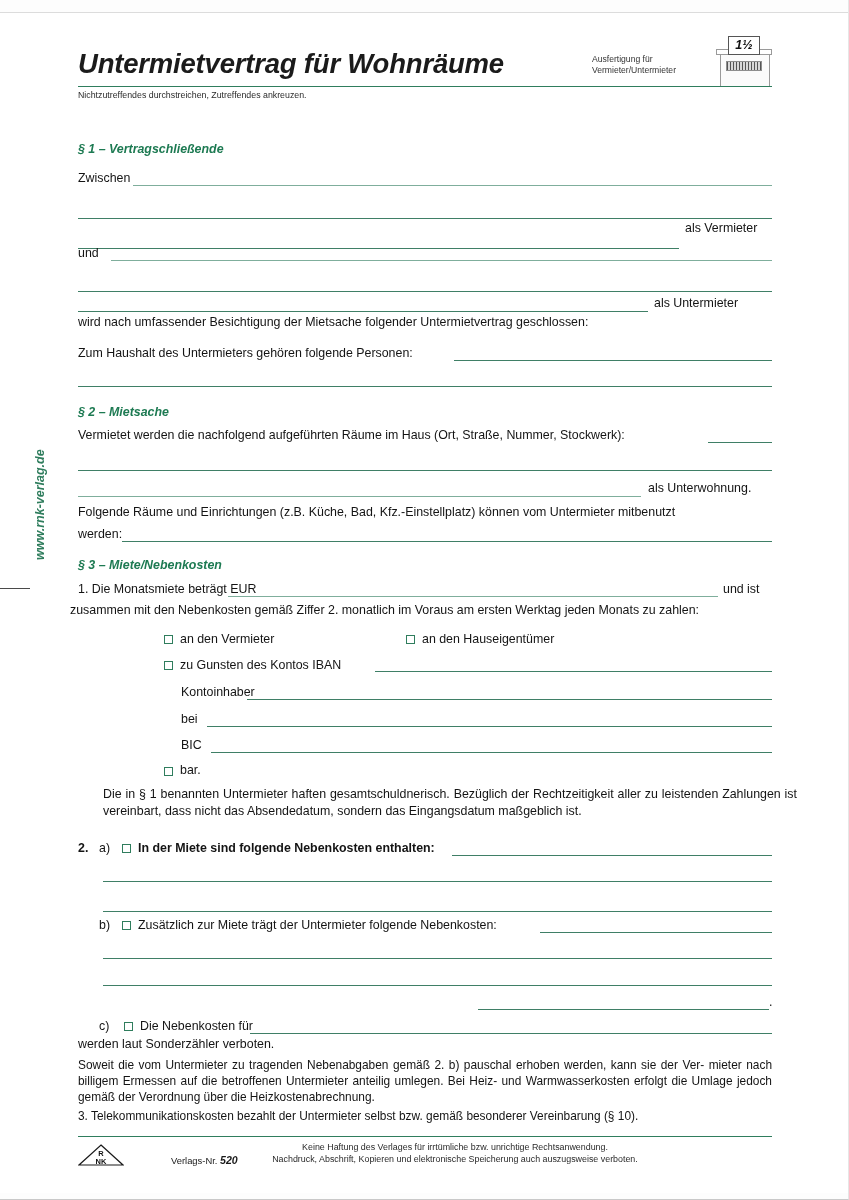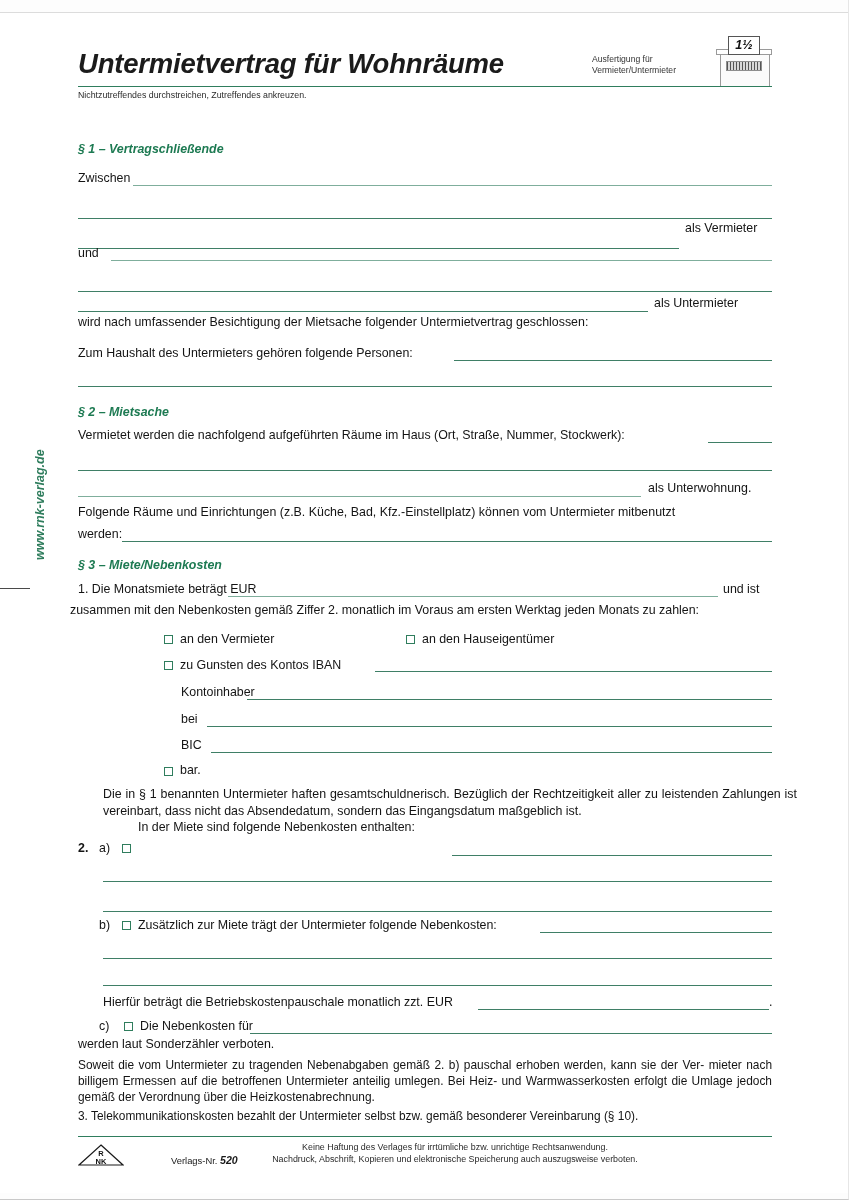--- a/index.html
+++ b/index.html
@@ -327,33 +327,32 @@
   <div class="rule" style="left:211px; top:752px; width:561px;"></div>
 
   <div class="cbx" style="left:164px; top:767px;"></div>
   <div class="txt" style="left:180px; top:763px;">bar.</div>
 
   <div class="txt-just" style="left:78px; top:786px; width:694px;margin-left:25px;">Die in § 1 benannten Untermieter haften gesamtschuldnerisch. Bezüglich der Rechtzeitigkeit aller zu leistenden Zahlungen ist vereinbart, dass nicht das Absendedatum, sondern das Eingangsdatum maßgeblich ist.</div>
 
   <div class="txt" style="left:78px; top:841px; font-weight:bold;">2.</div>
   <div class="txt" style="left:99px; top:841px;">a)</div>
   <div class="cbx" style="left:122px; top:844px;"></div>
-  <div class="txt" style="left:138px; top:820px;">In der Miete sind folgende Nebenkosten enthalten:</div>
+  <div class="txt" style="left:138px; top:841px;font-weight:bold;">In der Miete sind folgende Nebenkosten enthalten:</div>
   <div class="rule" style="left:452px; top:855px; width:320px;"></div>
   <div class="rule" style="left:103px; top:881px; width:669px;"></div>
   <div class="rule" style="left:103px; top:911px; width:669px;"></div>
 
   <div class="txt" style="left:99px; top:918px;">b)</div>
   <div class="cbx" style="left:122px; top:921px;"></div>
   <div class="txt" style="left:138px; top:918px;">Zusätzlich zur Miete trägt der Untermieter folgende Nebenkosten:</div>
   <div class="rule" style="left:540px; top:932px; width:232px;"></div>
   <div class="rule" style="left:103px; top:958px; width:669px;"></div>
   <div class="rule" style="left:103px; top:985px; width:669px;"></div>
 
-  <div class="txt" style="left:103px; top:995px;">Hierfür beträgt die Betriebskostenpauschale monatlich zzt. EUR</div>
   <div class="rule" style="left:478px; top:1009px; width:291px;"></div>
   <div class="txt" style="left:769px; top:995px;">.</div>
 
   <div class="txt" style="left:99px; top:1019px;">c)</div>
   <div class="cbx" style="left:124px; top:1022px;"></div>
   <div class="txt" style="left:140px; top:1019px;">Die Nebenkosten für</div>
   <div class="rule" style="left:250px; top:1033px; width:522px;"></div>
   <div class="txt" style="left:78px; top:1037px;">werden laut Sonderzähler verboten.</div>
 
   <div class="small-just" style="left:78px; top:1057px; width:694px;">Soweit die vom Untermieter zu tragenden Nebenabgaben gemäß 2. b) pauschal erhoben werden, kann sie der Ver- mieter nach billigem Ermessen auf die betroffenen Untermieter anteilig umlegen. Bei Heiz- und Warmwasserkosten erfolgt die Umlage jedoch gemäß der Verordnung über die Heizkostenabrechnung.</div>

